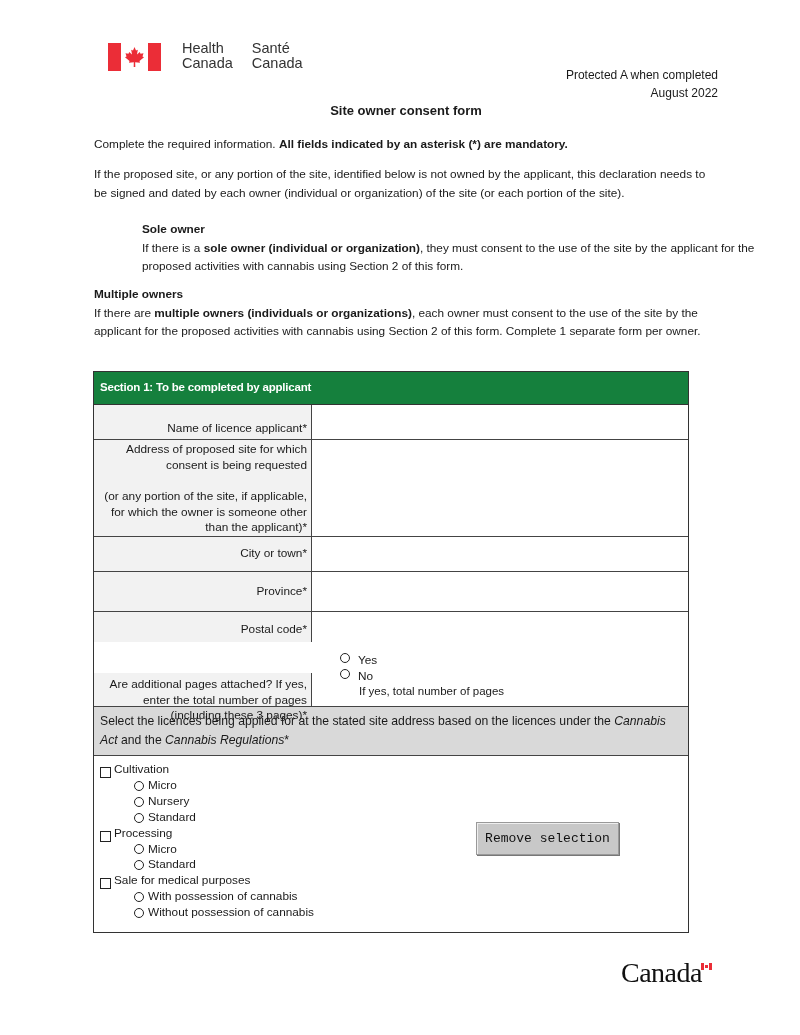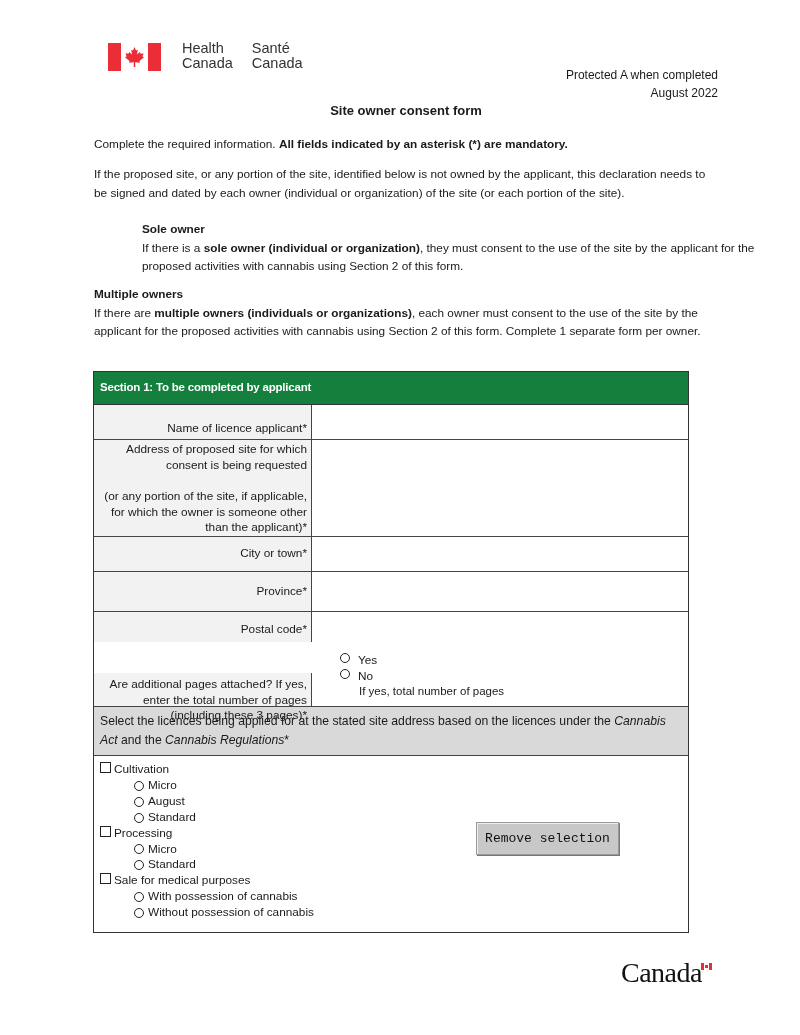--- a/index.html
+++ b/index.html
@@ -32,21 +32,21 @@
   .radio-cell { padding: 4px 0 0 28px; font-size: 11.8px; line-height: 15.5px; position: relative; }
   .radio-line { display: flex; }
   .radio-o { display: inline-block; width: 10px; height: 10px; border: 1.6px solid #222; border-radius: 50%; margin-right: 8px; }
   .pages-line { margin-left: 19px; font-size: 11.5px; display: flex; align-items: center; }
   .pages-box { position: absolute; left: 210px; top: 30px; width: 186px; height: 23px; border: 1.5px solid #222; background: #fff; }
 
   .select-head { background: #d9d9d9; border-bottom: 1.5px solid #444; padding: 5px 6px; font-size: 12.2px; line-height: 19px; text-align: left; }
   .select-head i { font-style: italic; }
 
   .licences { position: relative; height: 176px; padding: 6px 6px; font-size: 11.8px; line-height: 15.9px; }
-  .chk-line { display: flex; align-items: flex-start; }
+  .chk-line { display: flex; align-items: flex-end; }
   .chk { display: inline-block; width: 11px; height: 11px; border: 1.4px solid #222; margin-right: 3px; }
   .sub-line { display: flex; align-items: center; padding-left: 34px; }
   .sub-line .radio-o { margin-right: 4px; width: 10px; height: 10px; }
   .remove-btn { position: absolute; left: 382px; top: 66px; width: 143px; height: 33px; background: #c8c8c8; border: 1px solid #999; box-shadow: inset 1px 1px 0 #eee, 1px 1px 0 #777; font-size: 13px; color: #111; font-family: Liberation Mono, monospace; }
 
   .canada-wordmark { position: absolute; left: 621px; top: 957px; font-family: "Liberation Serif", "DejaVu Serif", serif; font-size: 28px; color: #111; letter-spacing: -0.5px; }
   .wm-flag { position: absolute; left: 701px; top: 963px; width: 11px; height: 7px; display: flex; }
   .wm-flag span { display: block; height: 7px; }
 </style>
 </head>
@@ -150,21 +150,21 @@
     <div class="chk-line">
       <span class="chk"></span>
       <span>Cultivation</span>
     </div>
     <div class="sub-line">
         <span class="radio-o"></span>
         <span>Micro</span>
       </div>
     <div class="sub-line">
         <span class="radio-o"></span>
-        <span>August</span>
+        <span>Nursery</span>
       </div>
     <div class="sub-line">
         <span class="radio-o"></span>
         <span>Standard</span>
       </div>
 
     <div class="chk-line">
       <span class="chk"></span>
       <span>Processing</span>
     </div>

